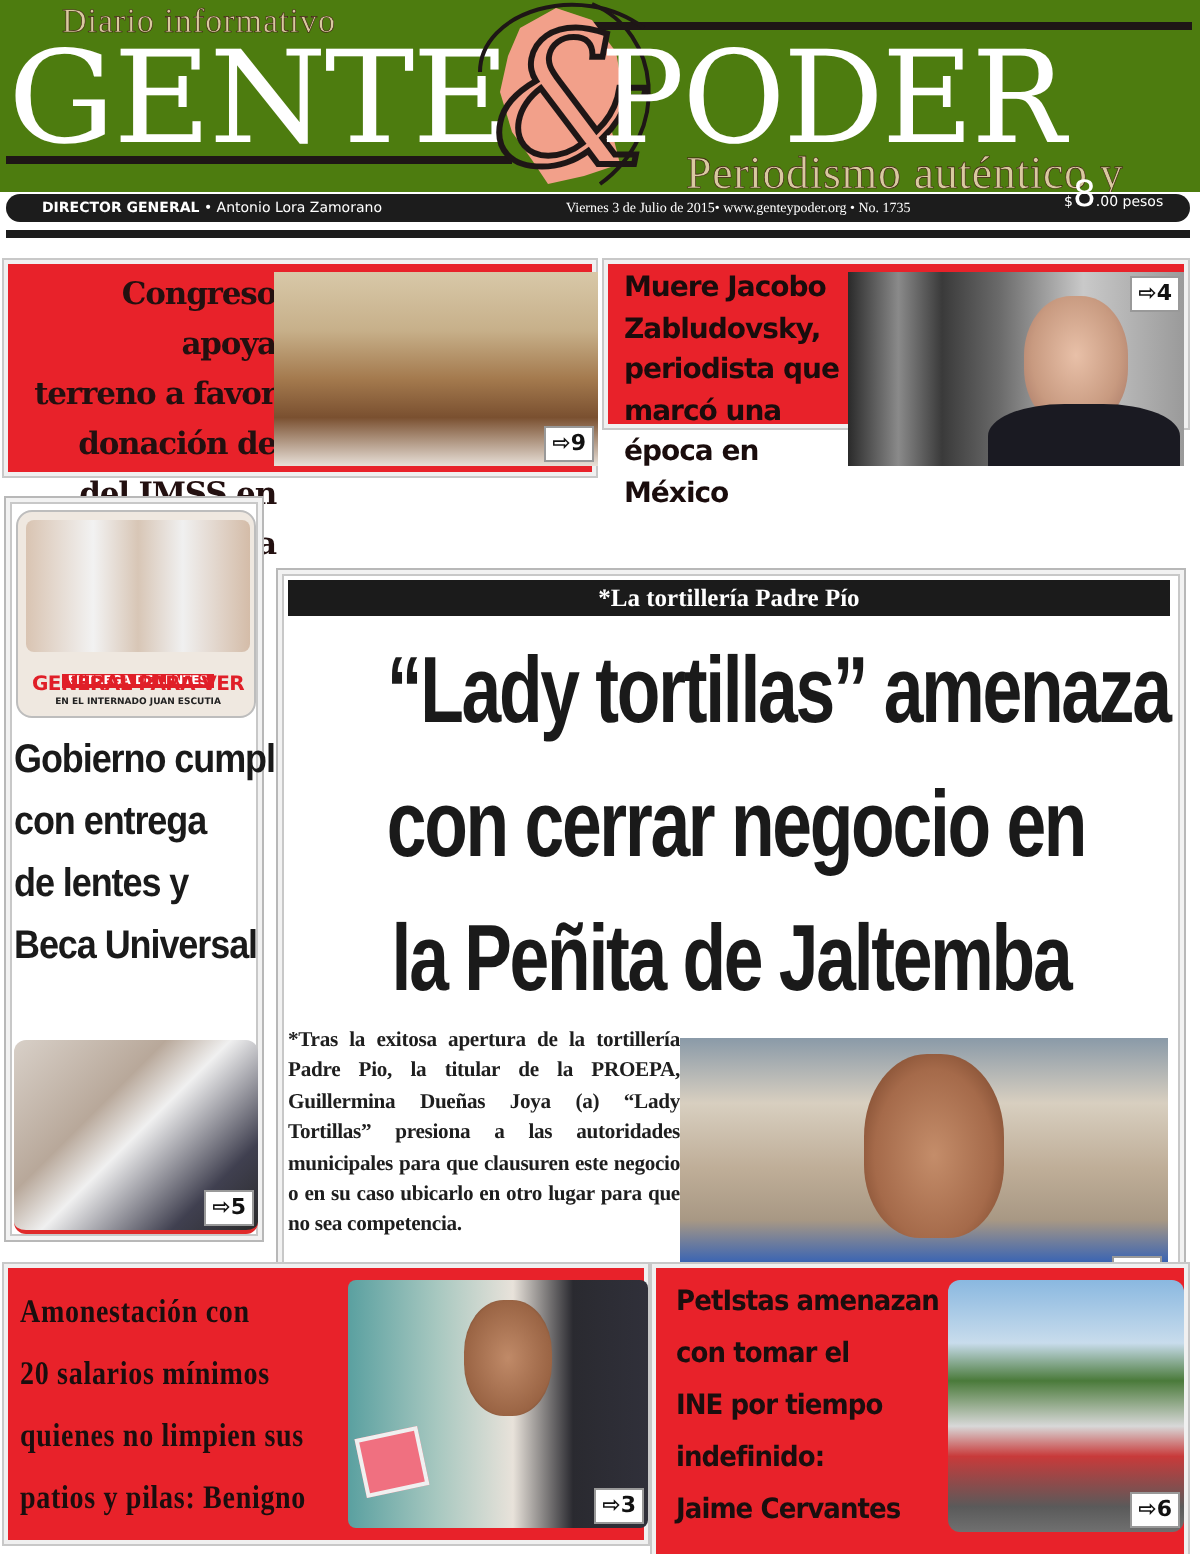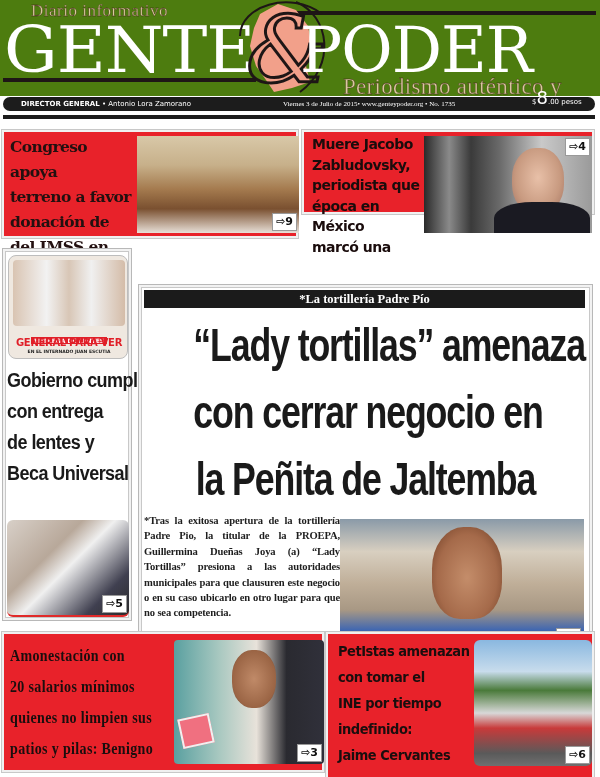--- a/index.html
+++ b/index.html
@@ -22,21 +22,21 @@
   .info-bar .date { position: absolute; left: 280px; font-family: Liberation Serif, serif; }
   .price { position: absolute; left: 532px; top: 92px; color: #ffffff; font-family: "DejaVu Sans", sans-serif; font-size: 7px; line-height: 12px; white-space: nowrap; }
   .price .big { font-size: 18px; }
   .thin-bar { position: absolute; left: 3px; top: 115px; width: 592px; height: 4px; background: #1c1c1c; }
 
   
   .red-panel { position: absolute; background: #e8222a; border: 2px solid #f0f0f0; box-shadow: 0 0 0 1px #c8c8c8; }
   .photo { position: absolute; overflow: hidden; }
   .ref-tag { position: absolute; background: #ffffff; color: #111; font-family: "DejaVu Sans", sans-serif; font-weight: bold; font-size: 11px; line-height: 16px; padding: 0 3px; border: 1px solid #999; white-space: nowrap; }
 
-  .story1 { left: 2px; top: 130px; width: 296px; height: 108px; }
+  .story1 { left: 2px; top: 130px; width: 296px; height: 108px; text-align: right; }
   .story1 .head { position: absolute; left: 6px; top: 2px; width: 128px; font-size: 15.5px; line-height: 25px; letter-spacing: -0.6px; font-family: "DejaVu Serif", serif; font-weight: bold; color: #231010; transform: scaleY(1.0); }
   .story1 .photo { left: 133px; top: 4px; width: 162px; height: 97px; background: linear-gradient(180deg, #d8c8a8 0%, #c7b08a 30%, #a47a4e 55%, #7a5030 75%, #e8e0d8 100%); }
 
   .story2 { left: 302px; top: 130px; width: 292px; height: 84px; }
   .story2 .head { position: absolute; left: 8px; top: 2px; width: 120px; font-family: "DejaVu Sans", sans-serif; font-weight: bold; font-size: 14px; line-height: 20.5px; letter-spacing: -0.5px; color: #1a0c0c; }
   .story2 .photo { left: 120px; top: 4px; width: 168px; height: 97px; background: linear-gradient(90deg, #2a2a2a 0%, #8a8a8a 15%, #3a3a3a 28%, #6a6a6a 45%, #c9c9c9 70%, #9a9a9a 100%); }
 
   
   .side-col { position: absolute; left: 2px; top: 248px; width: 130px; height: 373px; border: 1px solid #b8b8b8; background: #fff; box-shadow: inset 0 0 0 2px #f2f2f2, inset 0 0 0 3px #c8c8c8; }
   .side-photo1 { position: absolute; left: 5px; top: 6px; width: 120px; height: 104px; border-radius: 8px; border: 1px solid #bdbdbd; background: #efe8e0; overflow: hidden; }
@@ -103,22 +103,22 @@
   <div class="photo">
     <div class="ref-tag" style="right:2px;bottom:2px;">⇨9</div>
   </div>
 </div>
 
 <div class="red-panel story2">
   <div class="head">
     <div>Muere Jacobo</div>
     <div>Zabludovsky,</div>
     <div>periodista que</div>
+    <div>marcó una</div>
     <div>época en México</div>
-    <div>marcó una</div>
   </div>
   <div class="photo">
     <div style="position:absolute;left:88px;top:12px;width:52px;height:66px;border-radius:45%;background:radial-gradient(ellipse at 50% 45%,#e8c0a8 0%,#c89a80 60%,#a07060 100%);"></div>
     <div style="position:absolute;left:70px;top:66px;width:96px;height:40px;background:#1a1a22;border-radius:40% 40% 0 0;"></div>
     <div class="ref-tag" style="right:2px;top:2px;">⇨4</div>
   </div>
 </div>
 
 <div class="side-col">
   <div class="side-photo1">

